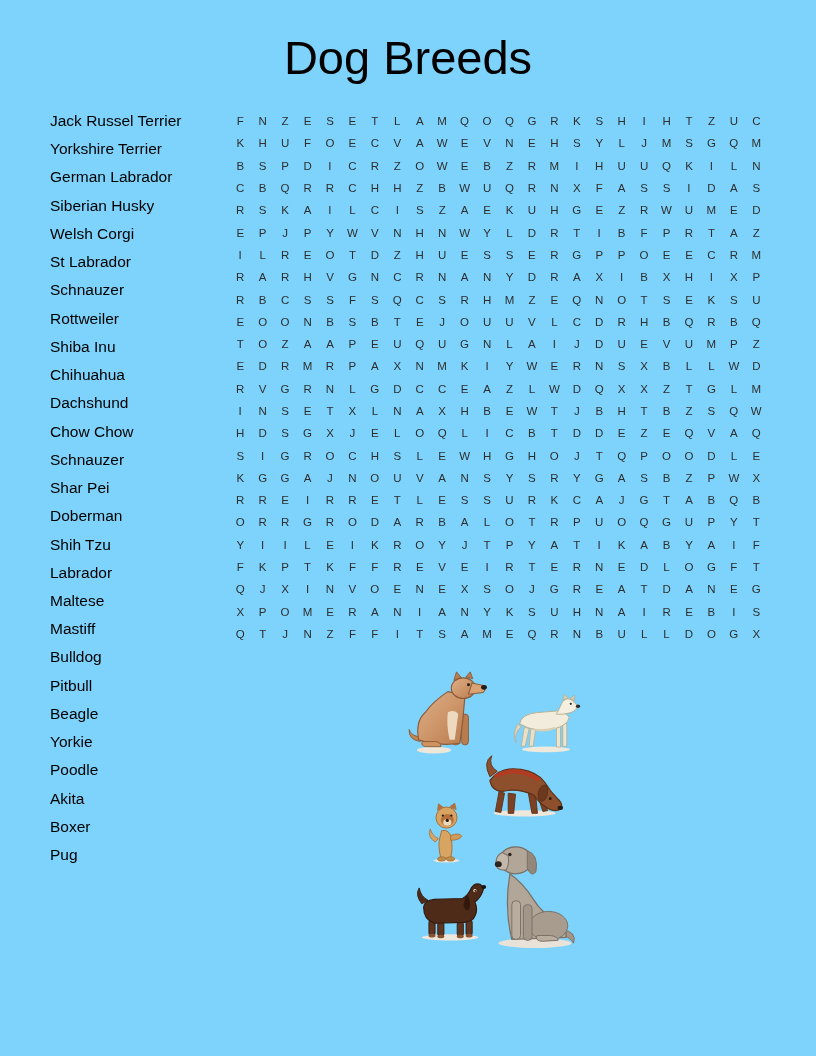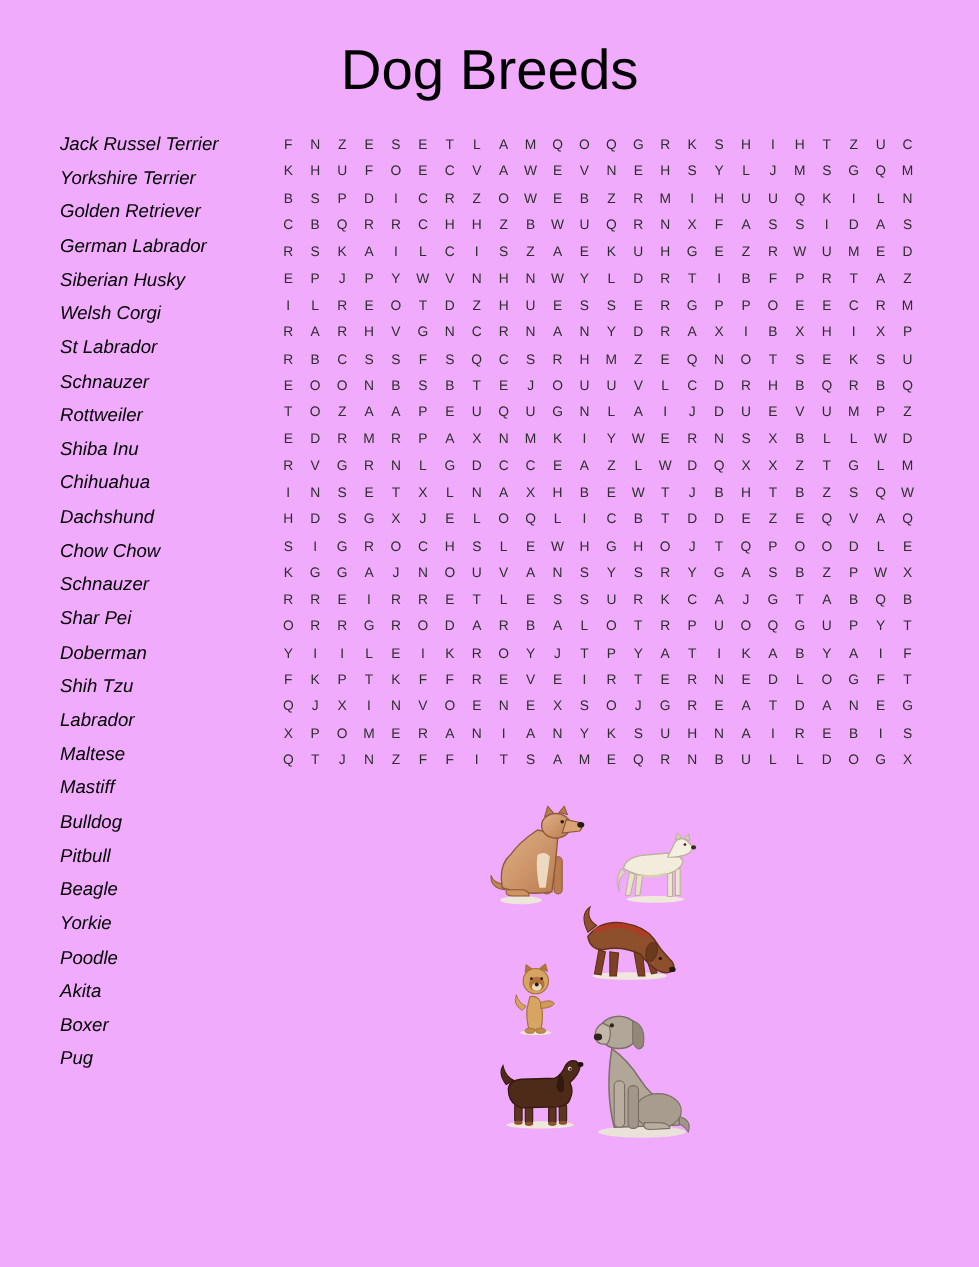--- a/index.html
+++ b/index.html
@@ -1,26 +1,26 @@
 <!DOCTYPE html>
 <html><head>
 <meta charset="utf-8">
 <style>
   html,body { margin:0; padding:0; background:#ffffff; }
   .page {
-    position:relative; width:816px; height:1056px; background:#f0abfc;
+    position:relative; width:816px; height:1056px; background:#7dd3fc;
     overflow:hidden; font-family:"Liberation Sans", sans-serif;
   }
   .title {
     position:absolute; top:30px; left:0; width:100%; margin:0;
     text-align:center; font-size:47px; font-weight:400; color:#000;
   }
   .word-list {
     position:absolute; left:50px; top:107px;
-    list-style:none; margin:0; padding:0;font-style:italic;
+    list-style:none; margin:0; padding:0;
   }
   .word-list li {
     height:28.24px; line-height:28.24px; font-size:15.5px; color:#000;
     white-space:nowrap;
   }
   .grid {
     position:absolute; left:229px; top:110px;
     display:grid; grid-template-columns:repeat(24, 22.45px);
     grid-auto-rows:22.3px;
   }
@@ -40,21 +40,20 @@
 </head>
 <body>
 
 <div class="page">
 
   <h1 class="title">Dog Breeds</h1>
 
   <ul class="word-list">
       <li>Jack Russel Terrier</li>
       <li>Yorkshire Terrier</li>
-      <li>Golden Retriever</li>
       <li>German Labrador</li>
       <li>Siberian Husky</li>
       <li>Welsh Corgi</li>
       <li>St Labrador</li>
       <li>Schnauzer</li>
       <li>Rottweiler</li>
       <li>Shiba Inu</li>
       <li>Chihuahua</li>
       <li>Dachshund</li>
       <li>Chow Chow</li>

